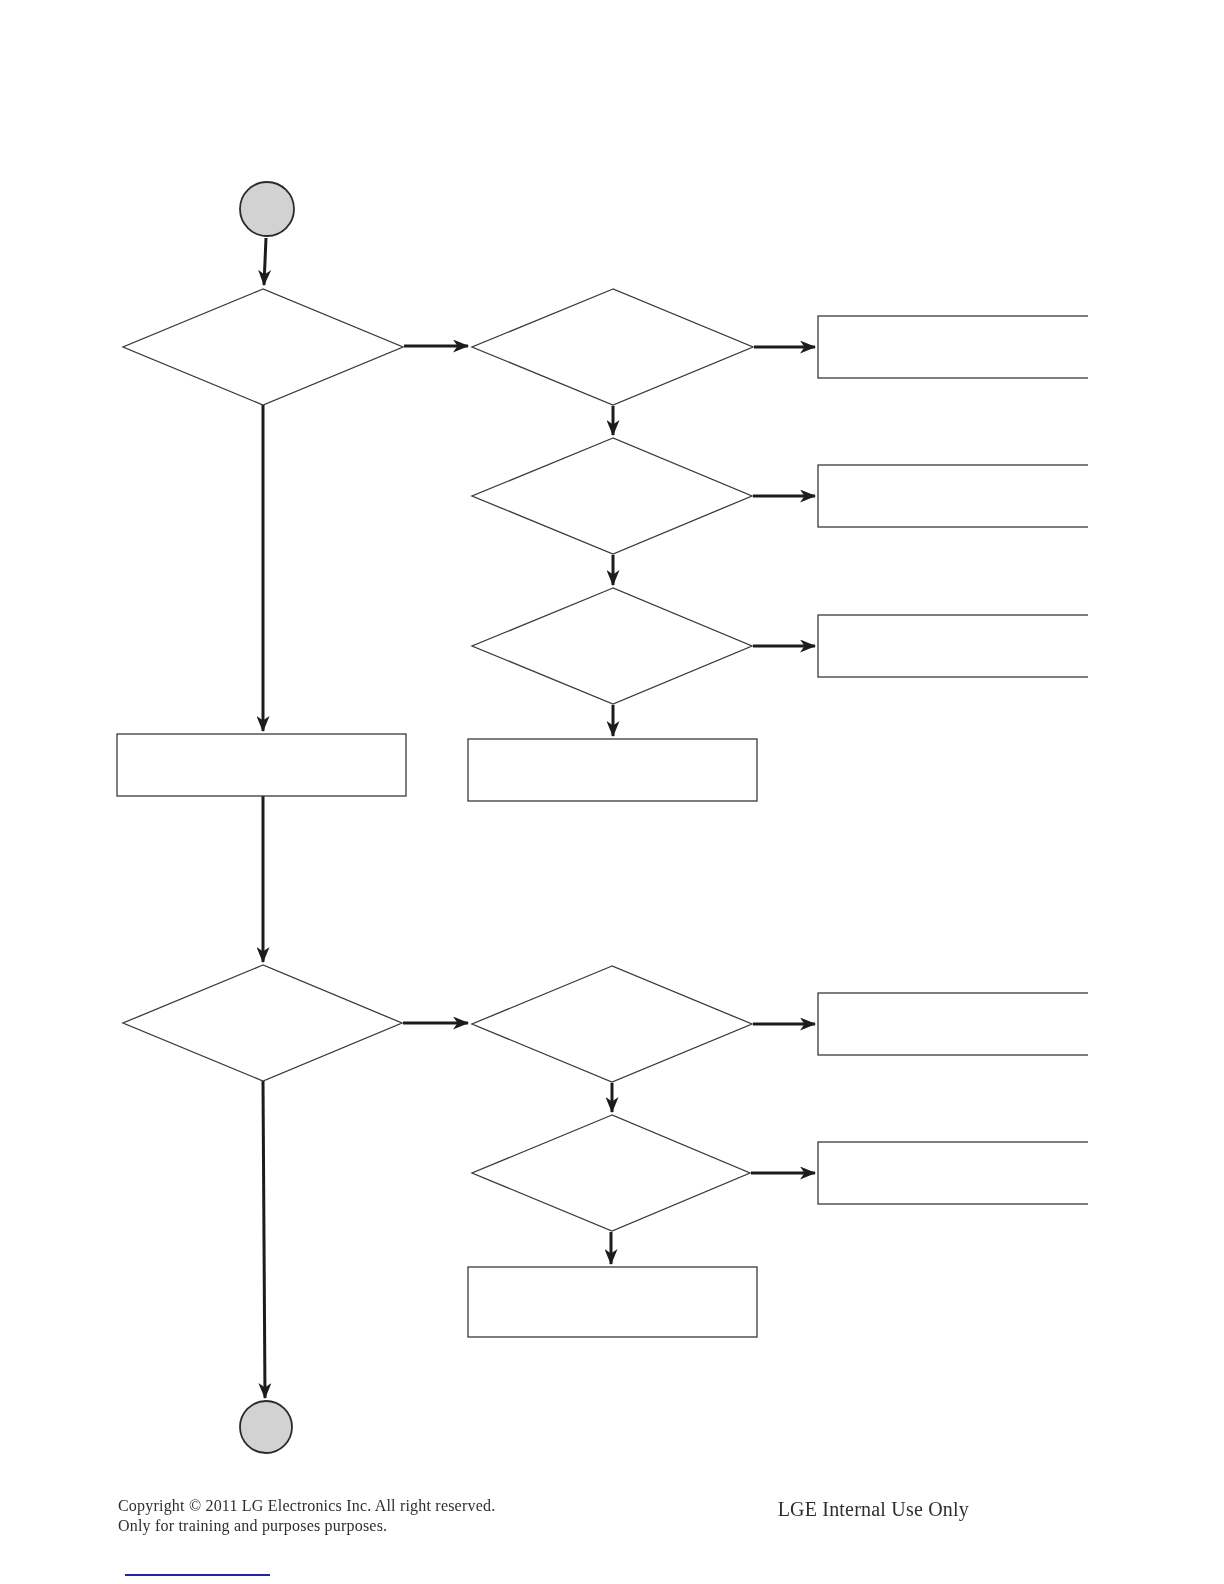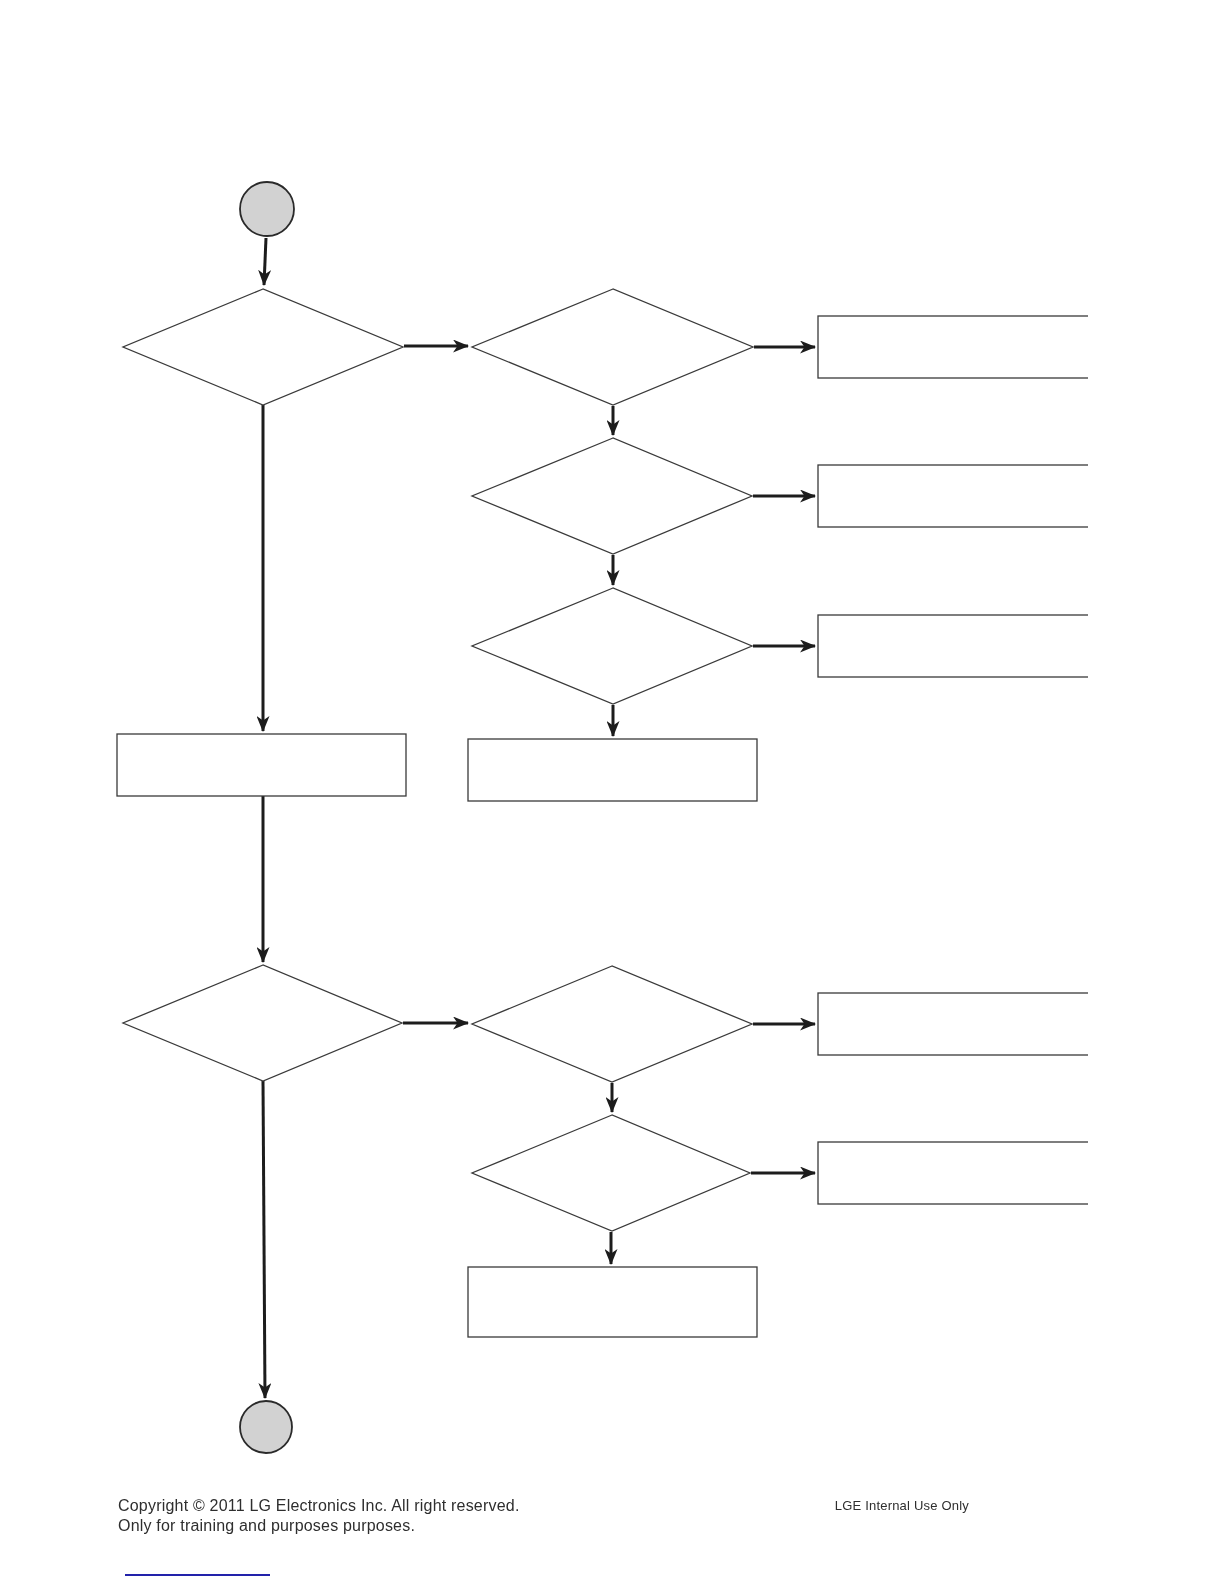--- a/index.html
+++ b/index.html
@@ -5,21 +5,21 @@
   html, body {
     margin: 0;
     padding: 0;
     background: #ffffff;
   }
   .page {
     position: relative;
     width: 1088px;
     height: 1584px;
     background: #ffffff;
-    font-family: Liberation Sans, sans-serif;
+    font-family: Liberation Serif, serif;
     overflow: hidden;
   }
   svg.flow {
     position: absolute;
     left: 0;
     top: 0;
   }
   .shape {
     fill: #ffffff;
     stroke: #3a3a3a;
@@ -41,21 +41,21 @@
     top: 1496px;
     font-size: 16px;
     line-height: 20px;
     color: #2e2e2e;
     letter-spacing: 0.2px;
   }
   .footer-internal {
     position: absolute;
     right: 119px;
     top: 1498px;
-    font-size: 13px;
+    font-size: 20px;
     color: #2e2e2e;
     letter-spacing: 0.2px;
   }
   .footer-underline {
     position: absolute;
     left: 125px;
     top: 1574px;
     width: 145px;
     height: 2px;
     background: #2222aa;

